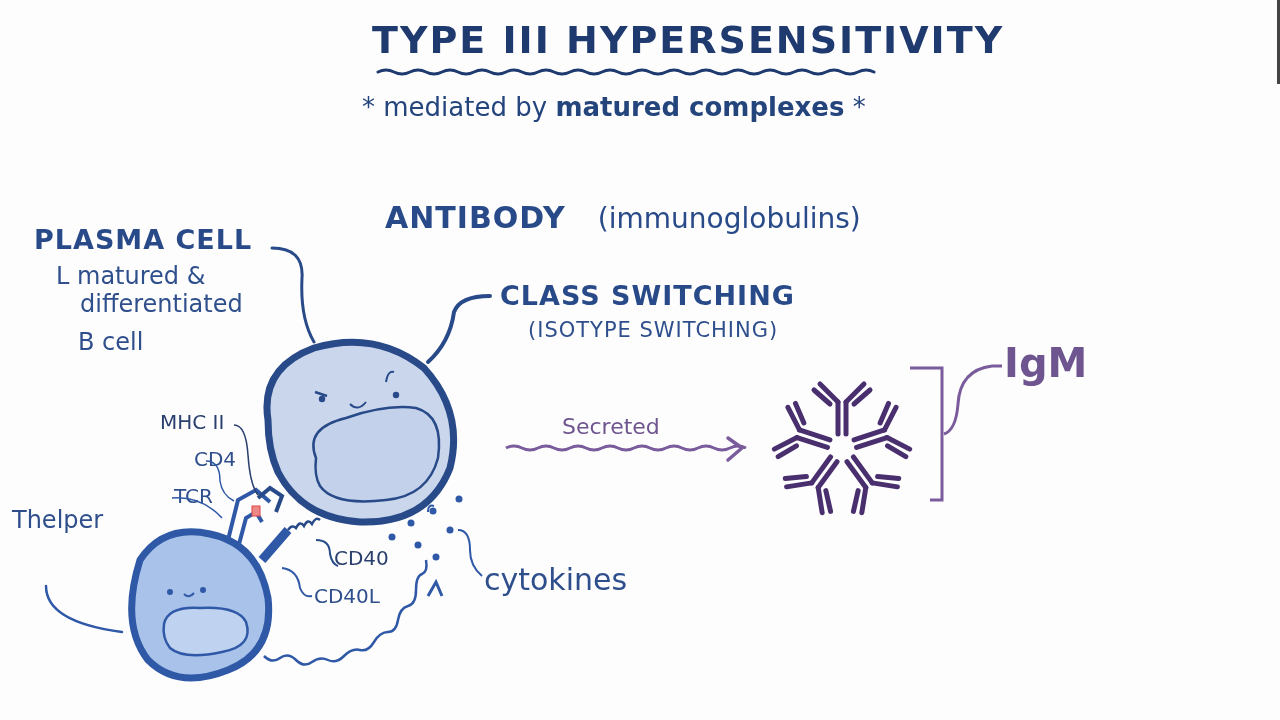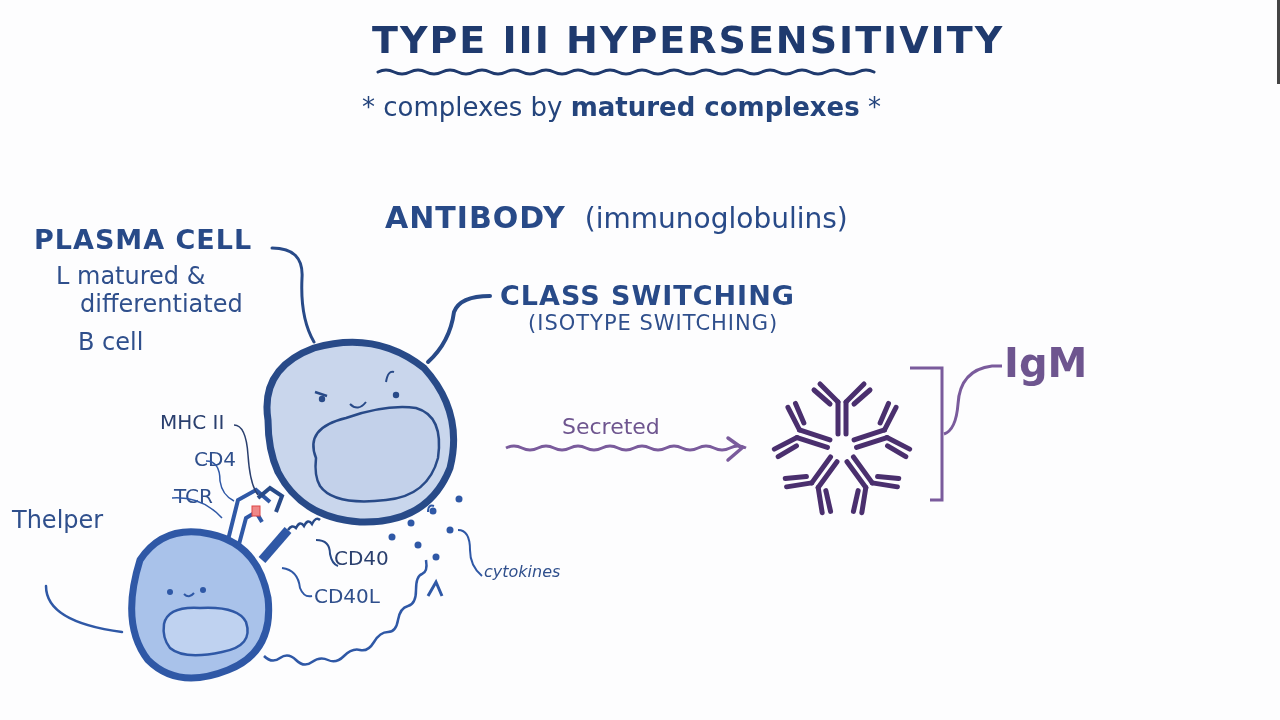--- a/index.html
+++ b/index.html
@@ -16,45 +16,45 @@
   .purple { color:#6e558f; }
   svg.draw { position:absolute; left:0; top:0; }
   .rightbar { position:absolute; right:0; top:0; width:3px; height:84px; background:#444; }
 </style>
 </head>
 <body>
 
 <div class="lbl title" style="left:372px; top:18px;">TYPE III HYPERSENSITIVITY</div>
 
 <div class="lbl subtitle" style="left:362px; top:92px;">
-  <span>* complexes by</span>
+  <span>* mediated by</span>
   <b>matured complexes</b>
   <span>*</span>
 </div>
 
 <div class="lbl" style="left:385px; top:200px;">
   <span class="big">ANTIBODY</span>
-  <span class="med" style="margin-left:14px;">(immunoglobulins)</span>
+  <span class="med" style="margin-left:27px;">(immunoglobulins)</span>
 </div>
 
 <div class="lbl big" style="left:500px; top:280px; font-size:27px;">CLASS SWITCHING</div>
-<div class="lbl hand" style="left:528px; top:311px; font-size:21px; letter-spacing:1px;">(ISOTYPE SWITCHING)</div>
+<div class="lbl hand" style="left:528px; top:318px; font-size:21px; letter-spacing:1px;">(ISOTYPE SWITCHING)</div>
 
 <div class="lbl big" style="left:34px; top:224px; font-size:27px;">PLASMA CELL</div>
 <div class="lbl hand" style="left:56px; top:262px;">L matured &amp;</div>
 <div class="lbl hand" style="left:80px; top:290px;">differentiated</div>
 <div class="lbl hand" style="left:78px; top:328px;">B cell</div>
 
 <div class="lbl small" style="left:160px; top:410px; color:#2a3f6e;">MHC II</div>
 <div class="lbl small" style="left:156px; top:447px;margin-left:38px;">CD4</div>
 <div class="lbl small" style="left:130px; top:484px;margin-left:44px;">TCR</div>
 <div class="lbl hand" style="left:12px; top:506px;text-align:right;">Thelper</div>
 <div class="lbl small" style="left:334px; top:546px; color:#2a3f6e;">CD40</div>
 <div class="lbl small" style="left:314px; top:584px;">CD40L</div>
-<div class="lbl hand" style="left:484px; top:562px; font-size:16px;font-style:italic;">cytokines</div>
+<div class="lbl hand" style="left:484px; top:562px; font-size:30px;">cytokines</div>
 
 <div class="lbl hand purple" style="left:562px; top:414px; font-size:22px;">Secreted</div>
 <div class="lbl purple" style="left:1004px; top:340px; font-size:40px; font-weight:bold;">IgM</div>
 
 <svg class="draw" width="1280" height="720" viewBox="0 0 1280 720">
 
   <path d="M378 72 q8 -4 16 0 t16 0 t16 0 t16 0 t16 0 t16 0 t16 0 t16 0 t16 0 t16 0 t16 0 t16 0 t16 0 t16 0 t16 0 t16 0 t16 0 t16 0 t16 0 t16 0 t16 0 t16 0 t16 0 t16 0 t16 0 t16 0 t16 0 t16 0 t16 0 t16 0 t16 0" fill="none" stroke="#1f3a6e" stroke-width="3" stroke-linecap="round"></path>
 
   <path d="M272 248 q32 0 30 30 q-2 40 12 64" fill="none" stroke="#284a88" stroke-width="3" stroke-linecap="round"></path>
 

